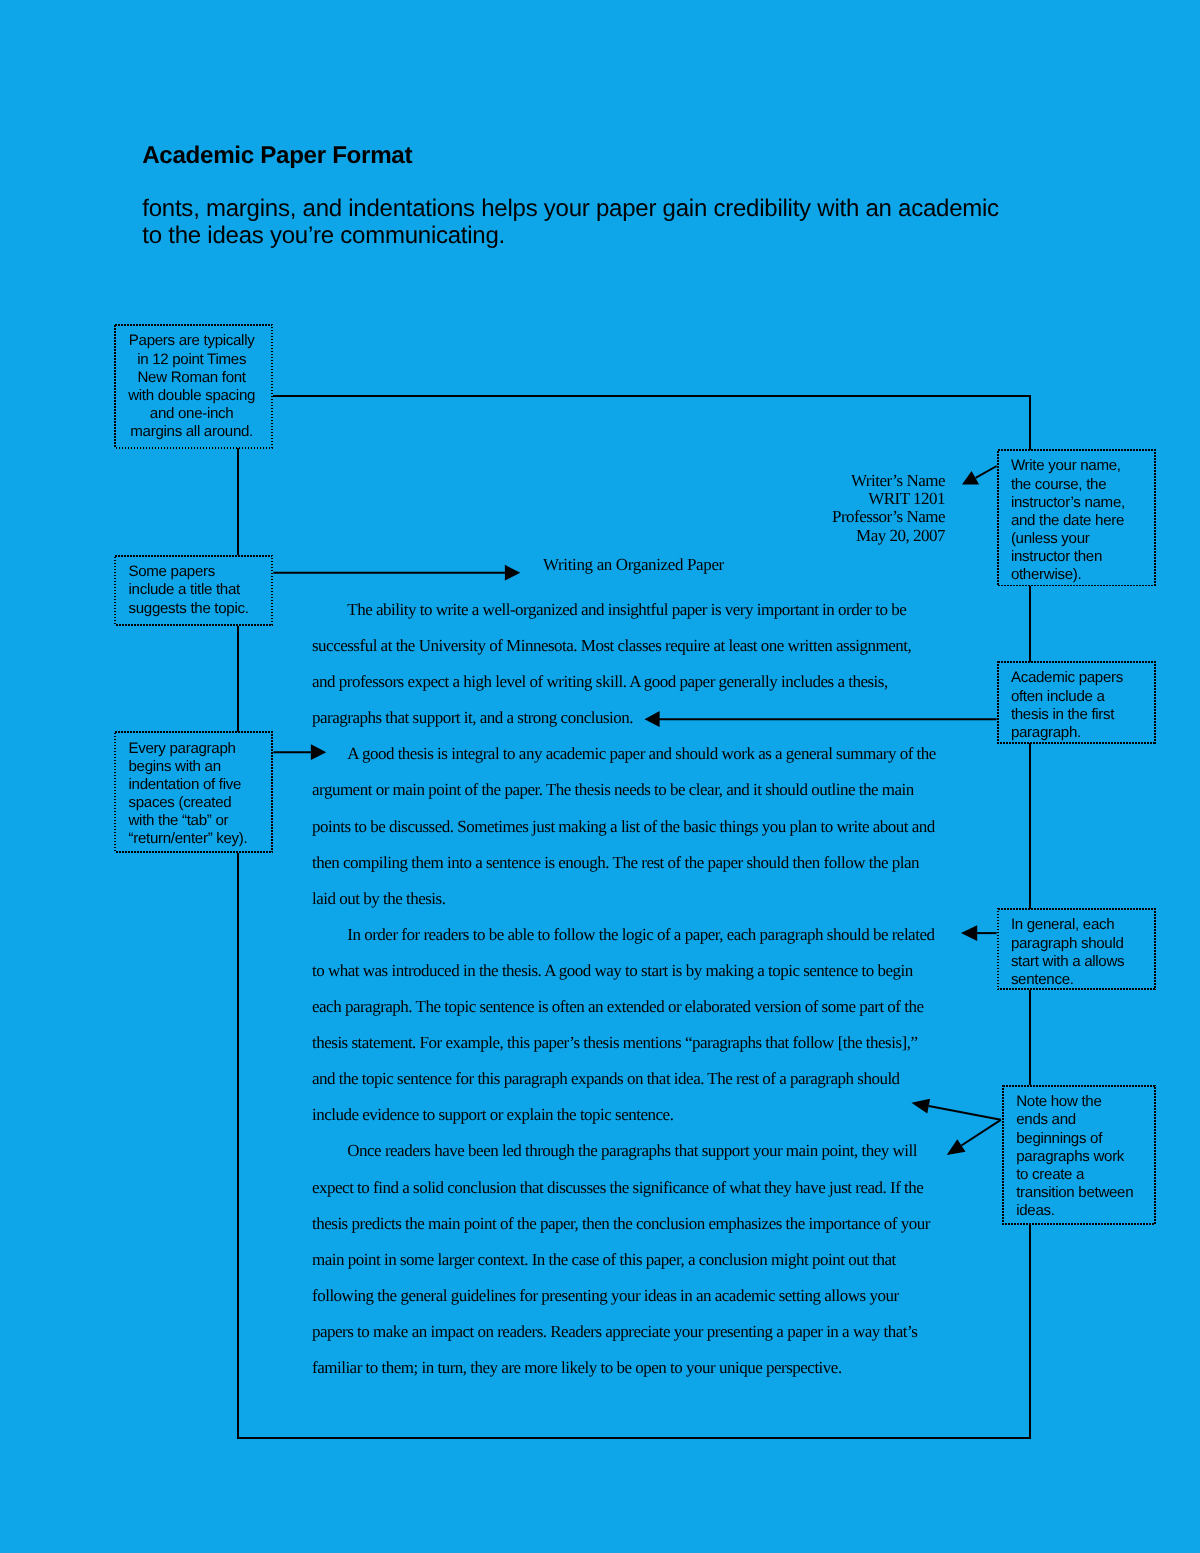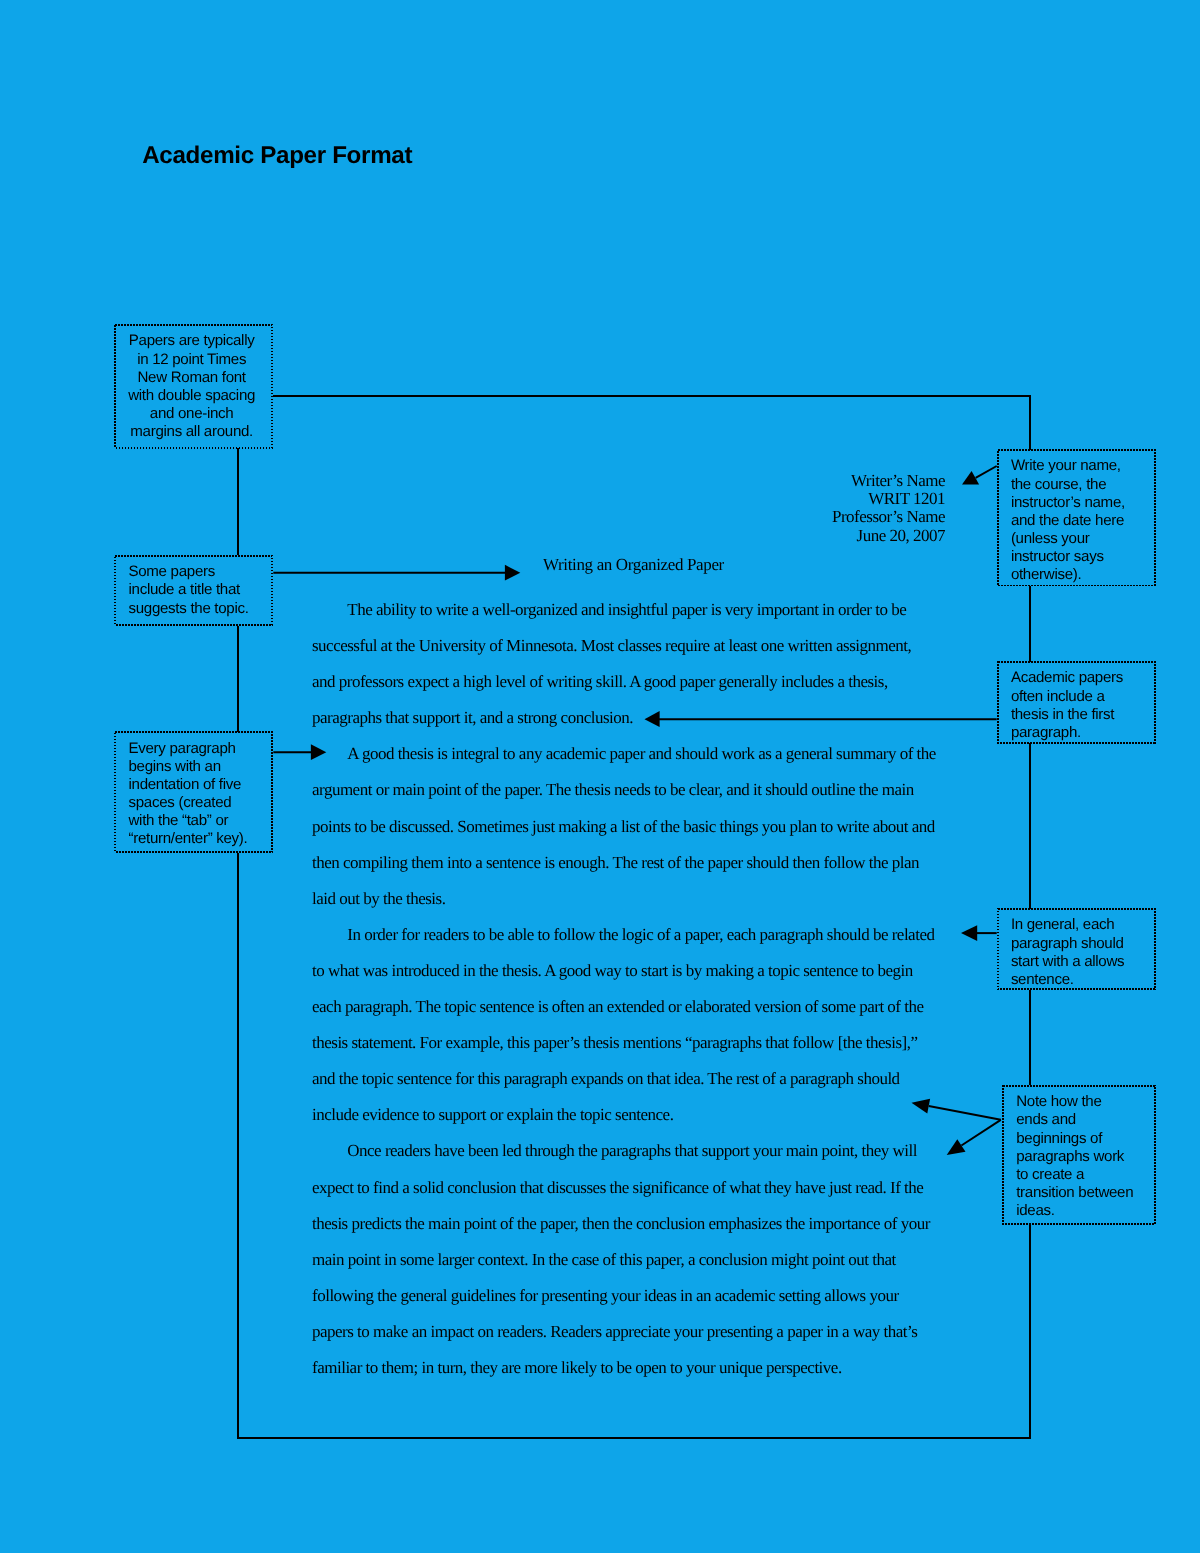--- a/index.html
+++ b/index.html
@@ -35,20 +35,22 @@
   .pbody div{white-space:nowrap;}
   .ind{display:inline-block;width:35.3px;}
 </style>
 </head>
 <body>
 
 <div id="page">
 
   <div class="h-title">Academic Paper Format</div>
   <div class="h-intro" id="introHost">
+      <div>fonts, margins, and indentations helps your paper gain credibility with an academic</div>
+      <div>to the ideas you’re communicating.</div>
     </div>
 
   <svg class="lines" viewBox="0 0 1200 1553" width="1200" height="1553">
     <g stroke="#000" stroke-width="2" fill="none" shape-rendering="crispEdges">
 
       <path d="M272.5,395.8 H1029.8 V449.5"></path>
 
       <path d="M1029.8,586 V661.5"></path>
       <path d="M1029.8,743 V908.5"></path>
       <path d="M1029.8,990 V1085.3"></path>
@@ -114,21 +116,21 @@
 spaces (created
 with the “tab” or
 “return/enter” key).</div>
       </div>
       <div class="callout" style="left: 996.7px; top: 448.9px; width: 158.9px; height: 137.6px;">
         <div class="ct">Write your name,
 the course, the
 instructor’s name,
 and the date here
 (unless your
-instructor says
+instructor then
 otherwise).</div>
       </div>
       <div class="callout" style="left: 996.7px; top: 660.9px; width: 158.9px; height: 82.8px;">
         <div class="ct">Academic papers
 often include a
 thesis in the first
 paragraph.</div>
       </div>
       <div class="callout" style="left: 996.7px; top: 907.9px; width: 158.9px; height: 82.4px;">
         <div class="ct">In general, each
@@ -145,19 +147,19 @@
 transition between
 ideas.</div>
       </div>
     </div>
 
   <div class="paper">
     <div class="hdr" id="hdrHost">
         <div>Writer’s Name</div>
         <div>WRIT 1201</div>
         <div>Professor’s Name</div>
-        <div>June 20, 2007</div>
+        <div>May 20, 2007</div>
       </div>
     <div class="ptitle">Writing an Organized Paper</div>
     <div class="pbody" id="bodyHost"><div><span class="ind"></span>The ability to write a well-organized and insightful paper is very important in order to be</div><div>successful at the University of Minnesota. Most classes require at least one written assignment,</div><div>and professors expect a high level of writing skill. A good paper generally includes a thesis,</div><div>paragraphs that support it, and a strong conclusion.</div><div><span class="ind"></span>A good thesis is integral to any academic paper and should work as a general summary of the</div><div>argument or main point of the paper. The thesis needs to be clear, and it should outline the main</div><div>points to be discussed. Sometimes just making a list of the basic things you plan to write about and</div><div>then compiling them into a sentence is enough. The rest of the paper should then follow the plan</div><div>laid out by the thesis.</div><div><span class="ind"></span>In order for readers to be able to follow the logic of a paper, each paragraph should be related</div><div>to what was introduced in the thesis. A good way to start is by making a topic sentence to begin</div><div>each paragraph. The topic sentence is often an extended or elaborated version of some part of the</div><div>thesis statement. For example, this paper’s thesis mentions “paragraphs that follow [the thesis],”</div><div>and the topic sentence for this paragraph expands on that idea. The rest of a paragraph should</div><div>include evidence to support or explain the topic sentence.</div><div><span class="ind"></span>Once readers have been led through the paragraphs that support your main point, they will</div><div>expect to find a solid conclusion that discusses the significance of what they have just read. If the</div><div>thesis predicts the main point of the paper, then the conclusion emphasizes the importance of your</div><div>main point in some larger context. In the case of this paper, a conclusion might point out that</div><div>following the general guidelines for presenting your ideas in an academic setting allows your</div><div>papers to make an impact on readers. Readers appreciate your presenting a paper in a way that’s</div><div>familiar to them; in turn, they are more likely to be open to your unique perspective.</div></div>
   </div>
 
 </div>
 
 </body></html>

